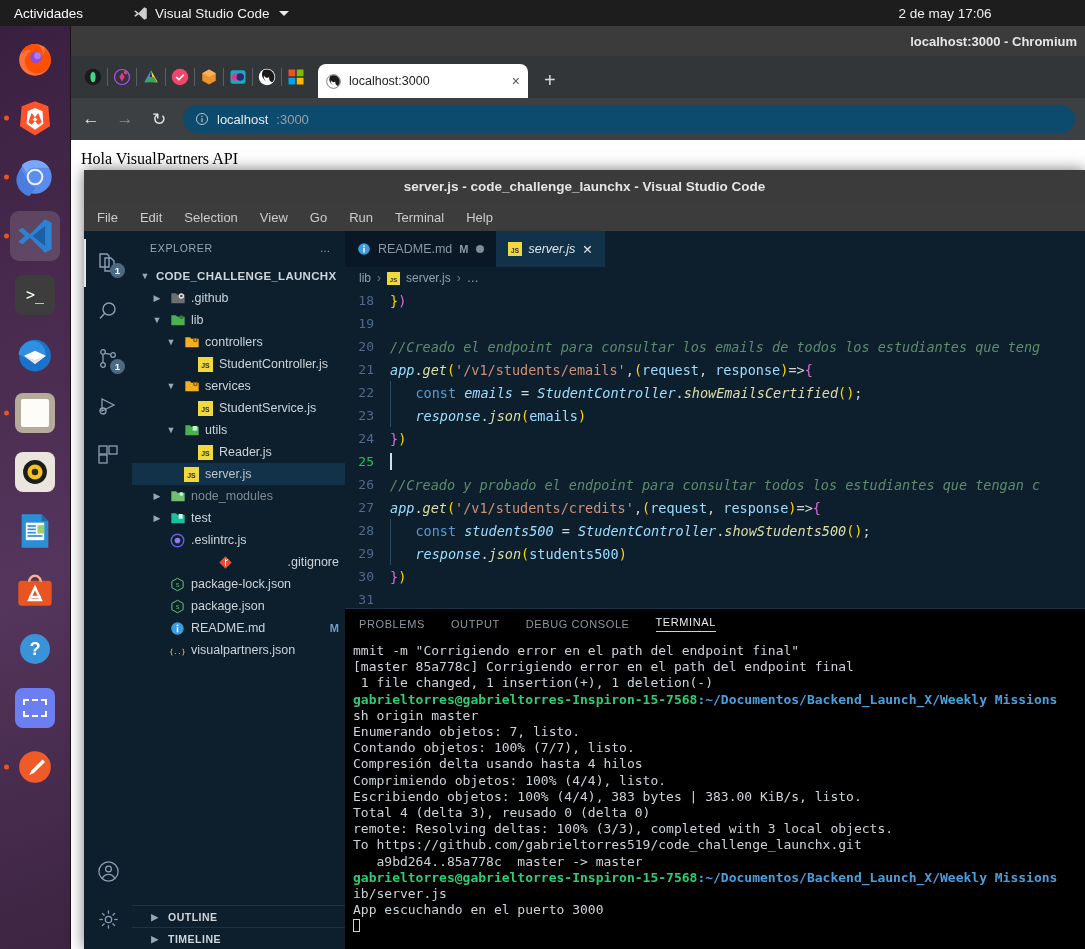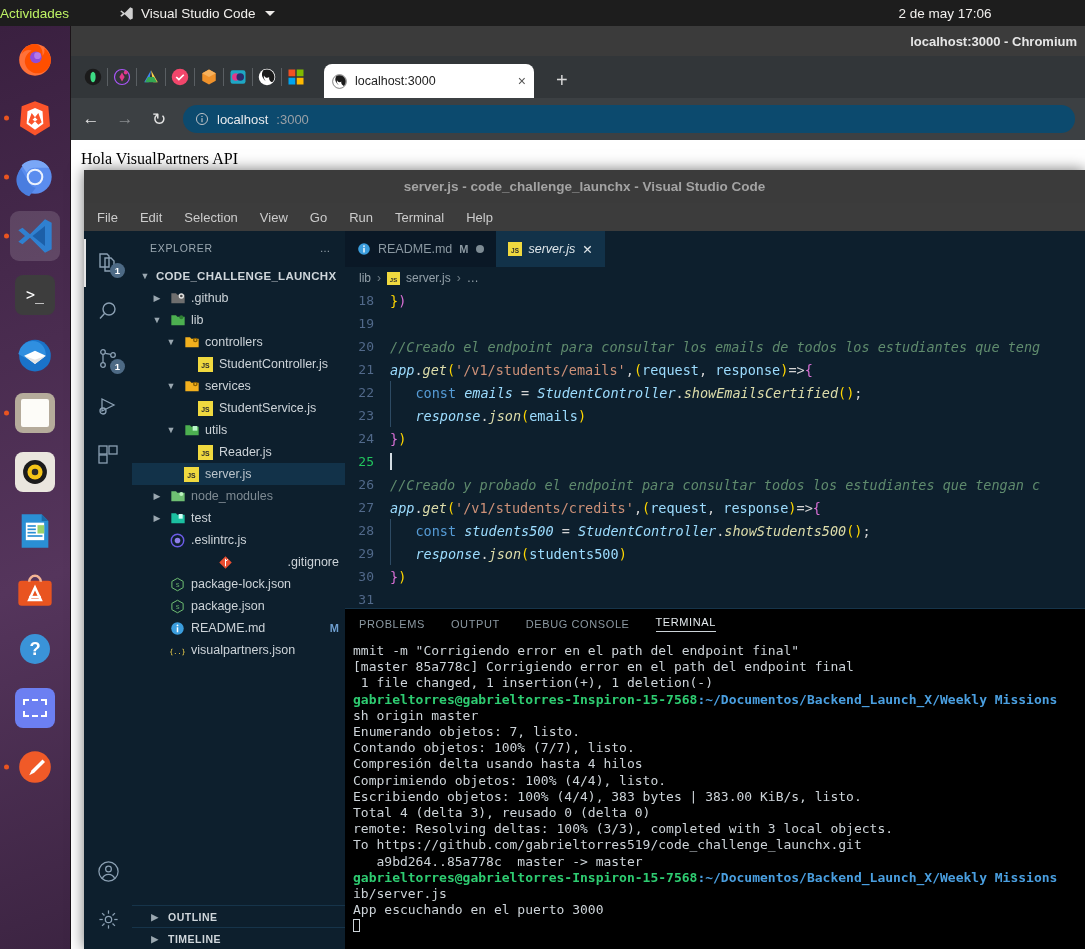--- a/index.html
+++ b/index.html
@@ -10,21 +10,21 @@
     background: #2b1a2b;
   }
   #root { position: relative; width: 1085px; height: 949px; }
 
   
   .gnome-topbar {
     position: absolute; top: 0; left: 0; width: 1085px; height: 26px;
     background: #1d1d1d; color: #e8e6e3;
     display: flex; align-items: center; font-size: 13.5px;
   }
-  .gnome-activities { color: #bef264; }
+  .gnome-activities { margin-left: 14px; color: #ffffff; }
   .gnome-appmenu { margin-left: 50px; display: flex; align-items: center; gap: 7px; color: #f2f0ee; }
   .vsc-mini { width: 15px; height: 15px; }
   .caret-d { width:0;height:0;border-left:5px solid transparent;border-right:5px solid transparent;border-top:5px solid #eceae8; margin-left:2px;}
   .gnome-clock { position: absolute; right: 0; width: 1085px; text-align: center; color: #f2f0ee; font-size: 13.5px; left:0; pointer-events:none;}
   .gnome-clock span { margin-left: 805px; }
 
   
   .dock {
     position: absolute; top: 26px; left: 0; width: 71px; height: 923px;
     background: linear-gradient(160deg,#3a2040 0%, #4a2c50 35%, #55355c 60%, #3c2442 100%);
@@ -41,21 +41,21 @@
   .chromium {
     position: absolute; top: 26px; left: 71px; width: 1014px; height: 923px;
     background: #fff;
   }
   .chrome-title {
     height: 30px; background: #3b3b3b; color: #e6e6e6;
     display:flex;align-items:center;justify-content:flex-end; padding-right: 8px;
     font-size: 13px; font-weight: bold;
   }
   .chrome-tabstrip {
-    height: 42px; background: #323639; display:flex; align-items:flex-end; padding-left: 8px; gap:8px;
+    height: 42px; background: #323639; display:flex; align-items:flex-end; padding-left: 8px; gap:2px;
   }
   .bmark-row { display:flex; align-items:center; height: 42px; gap: 0; }
   .bmark { width: 28px; height: 42px; display:flex;align-items:center;justify-content:center; }
   .bmark-sep { width:1px; height:18px; background:#5a5f63; }
   .chrome-tab {
     height: 34px; width: 210px; background: #fff; border-radius: 8px 8px 0 0;
     display:flex; align-items:center; padding: 0 8px; gap: 8px; margin-left: 6px;
     font-size: 12.5px; color:#222;
   }
   .chrome-tab .tab-title { flex:1; white-space:nowrap; overflow:hidden; text-overflow:ellipsis;}
@@ -74,21 +74,21 @@
   .page-area { background:#fff; height: calc(923px - 30px - 42px - 42px); position:relative; overflow:hidden;}
   .page-text { font-family: "Liberation Serif", serif; font-size: 16px; color:#000; padding: 10px 0 0 10px;}
 
   
   .vscode {
     position:absolute; left: 84px; top: 170px; width: 1001px; height: 779px;
     background:#0d1f2d; box-shadow: 0 0 14px rgba(0,0,0,.55);
     display:flex; flex-direction:column; overflow:hidden;
   }
   .vs-title {
-    height: 33px; background:#3b3b3b; color:#a3a3a3; font-size:13.5px; font-weight:bold;
+    height: 33px; background:#3b3b3b; color:#e5e5e5; font-size:13.5px; font-weight:bold;
     display:flex;align-items:center;justify-content:center;
   }
   .vs-menubar {
     height: 28px; background:#3c3c3c; color:#cccccc; font-size:13px;
     display:flex; align-items:center; padding-left: 10px; gap: 16px;
   }
   .vs-menubar span { padding: 2px 3px; }
   .vs-body { flex:1; display:flex; min-height:0; }
 
   .activitybar {

